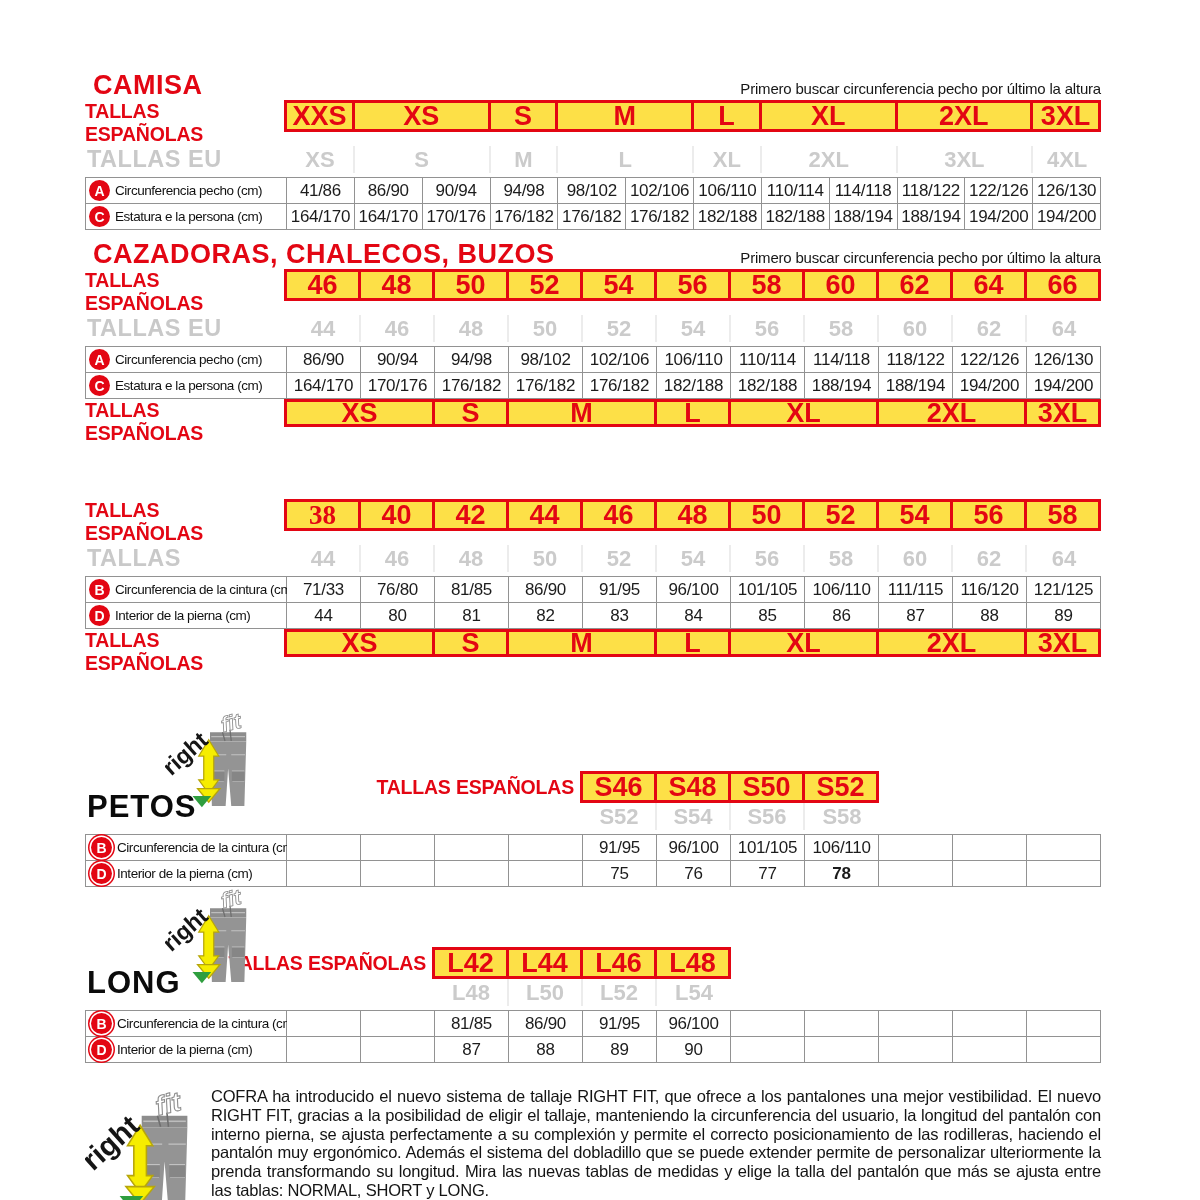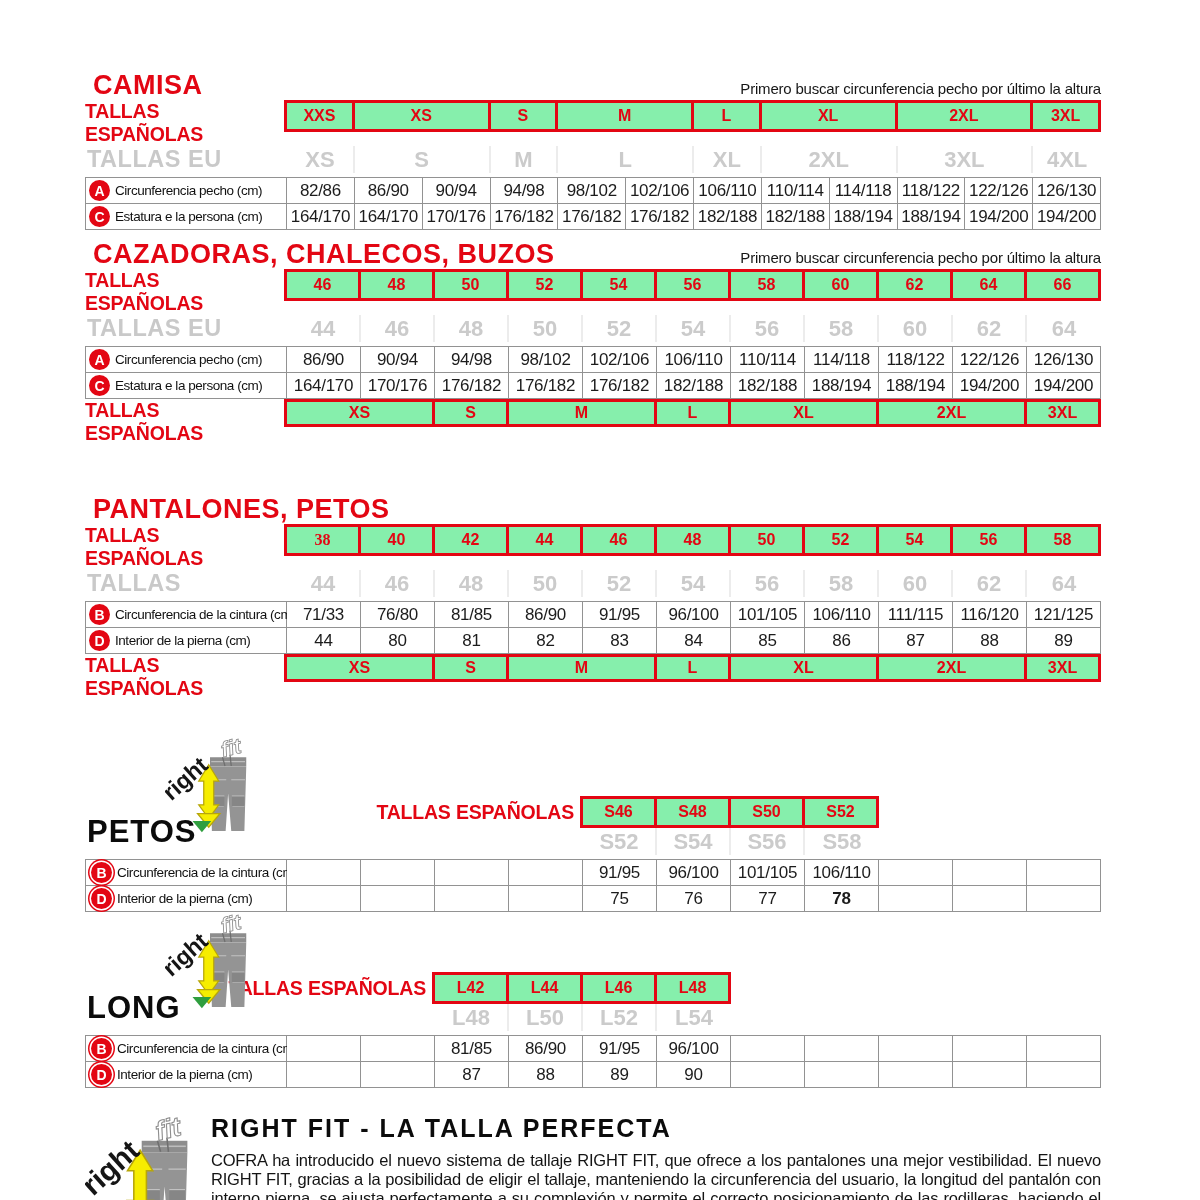--- a/index.html
+++ b/index.html
@@ -6,22 +6,22 @@
   body{width:1200px;height:1200px;font-family:"Liberation Sans",sans-serif;color:#111;overflow:hidden;}
   .page{padding:73px 99px 0 85px;width:1016px;}
 
   
   .title-row{display:flex;justify-content:space-between;align-items:flex-end;margin:0 0 2px 8px;}
   .sec-title{font-size:27px;line-height:25px;font-weight:bold;color:var(--red);letter-spacing:.5px;margin:0;}
   .sec-note{font-size:15px;color:#161616;letter-spacing:-.2px;margin-bottom:1px;}
 
   
   .size-grid{display:grid;width:1016px;}
-  .size-box{border:3px solid var(--red);color:var(--red);font-weight:bold;font-size:16px;
-            display:flex;align-items:center;justify-content:center;height:26px;background:#86efac;
+  .size-box{border:3px solid var(--red);color:var(--red);font-weight:bold;font-size:27px;
+            display:flex;align-items:center;justify-content:center;height:26px;background:#fde047;
             margin-left:-3px;letter-spacing:0;}
   .size-box.bottom{height:22px;}
   .eu-cell{color:#cbcbcb;font-weight:bold;font-size:22px;display:flex;align-items:center;justify-content:center;
            height:27px;border-right:2px solid #ececec;}
   .eu-cell.last{border-right:none;}
   .lab{display:flex;align-items:center;}
   .es-lab{color:var(--red);font-weight:bold;font-size:19.5px;justify-content:flex-end;padding-right:9px;letter-spacing:-.2px;}
   .eu-lab{color:#c9c9c9;font-weight:bold;font-size:23.5px;letter-spacing:.5px;padding-left:2px;}
   .vgap{height:4px;}
   .row-label,.val-cell{border-right:1.4px solid #929292;border-bottom:1.4px solid #929292;
@@ -77,21 +77,21 @@
         <div class="eu-cell" style="grid-area: 2 / 6 / auto / span 2;">L</div>
         <div class="eu-cell" style="grid-area: 2 / 8 / auto / span 1;">XL</div>
         <div class="eu-cell" style="grid-area: 2 / 9 / auto / span 2;">2XL</div>
         <div class="eu-cell" style="grid-area: 2 / 11 / auto / span 2;">3XL</div>
         <div class="eu-cell last" style="grid-area: 2 / 13 / auto / span 1;">4XL</div>
         <div class="vgap" style="grid-area: 3 / 1 / auto / span 13;"></div>
         <div class="row-label bt" style="grid-area: 4 / 1 / auto / span 1;">
           <span class="badge">A</span>
           <span class="rl-text">Circunferencia pecho (cm)</span>
         </div>
-        <div class="val-cell bt" style="grid-area: 4 / 2 / auto / span 1;">82/86</div>
+        <div class="val-cell bt" style="grid-area: 4 / 2 / auto / span 1;">41/86</div>
         <div class="val-cell bt" style="grid-area: 4 / 3 / auto / span 1;">86/90</div>
         <div class="val-cell bt" style="grid-area: 4 / 4 / auto / span 1;">90/94</div>
         <div class="val-cell bt" style="grid-area: 4 / 5 / auto / span 1;">94/98</div>
         <div class="val-cell bt" style="grid-area: 4 / 6 / auto / span 1;">98/102</div>
         <div class="val-cell bt" style="grid-area: 4 / 7 / auto / span 1;">102/106</div>
         <div class="val-cell bt" style="grid-area: 4 / 8 / auto / span 1;">106/110</div>
         <div class="val-cell bt" style="grid-area: 4 / 9 / auto / span 1;">110/114</div>
         <div class="val-cell bt" style="grid-area: 4 / 10 / auto / span 1;">114/118</div>
         <div class="val-cell bt" style="grid-area: 4 / 11 / auto / span 1;">118/122</div>
         <div class="val-cell bt" style="grid-area: 4 / 12 / auto / span 1;">122/126</div>
@@ -182,21 +182,20 @@
         <div class="size-box bottom" style="grid-area: 6 / 5 / auto / span 2;">M</div>
         <div class="size-box bottom" style="grid-area: 6 / 7 / auto / span 1;">L</div>
         <div class="size-box bottom" style="grid-area: 6 / 8 / auto / span 2;">XL</div>
         <div class="size-box bottom" style="grid-area: 6 / 10 / auto / span 2;">2XL</div>
         <div class="size-box bottom" style="grid-area: 6 / 12 / auto / span 1;">3XL</div>
       </div>
   </section>
 
   <section id="sec-pantalones">
     <div class="title-row">
-      <h2 class="sec-title">PANTALONES, PETOS</h2>
     </div>
     <div class="size-grid" id="t-pantalones" style="grid-template-columns: 202px repeat(11, minmax(0px, 1fr));">
         <div class="lab es-lab" style="grid-area: 1 / 1 / auto / span 1;">TALLAS ESPAÑOLAS</div>
         <div class="size-box" style="grid-area: 1 / 2 / auto / span 1; font-family: Liberation Serif, serif;">38</div>
         <div class="size-box" style="grid-area: 1 / 3 / auto / span 1;">40</div>
         <div class="size-box" style="grid-area: 1 / 4 / auto / span 1;">42</div>
         <div class="size-box" style="grid-area: 1 / 5 / auto / span 1;">44</div>
         <div class="size-box" style="grid-area: 1 / 6 / auto / span 1;">46</div>
         <div class="size-box" style="grid-area: 1 / 7 / auto / span 1;">48</div>
         <div class="size-box" style="grid-area: 1 / 8 / auto / span 1;">50</div>
@@ -399,18 +398,17 @@
           </g>
           <g>
             <path d="M70 46 L86 72 H78 V110 H86 L70 132 L54 110 H62 V72 H54 Z" fill="#f6ed00" stroke="#b7a60a" stroke-width="2"></path>
             <path d="M52 124 H88 L70 146 Z" fill="#f6ed00" stroke="#b7a60a" stroke-width="2"></path>
           </g>
           <path d="M44 136 H74 L59 154 Z" fill="#2f9e3f"></path>
           <text x="-4" y="92" transform="rotate(-42 20 80)" font-family="Liberation Sans, sans-serif" font-size="37" font-weight="bold" fill="#151515">right</text>
           <text x="92" y="32" transform="rotate(-14 100 30)" font-family="Liberation Sans, sans-serif" font-size="34" font-weight="bold" font-style="italic" fill="#ffffff" stroke="#8f8f8f" stroke-width="1.4">fit</text>
         </svg></div>
     <div class="rf-text">
-      <div class="rf-heading">RIGHT FIT - LA TALLA PERFECTA</div>
       <div class="rf-body">COFRA ha introducido el nuevo sistema de tallaje RIGHT FIT, que ofrece a los pantalones una mejor vestibilidad. El nuevo RIGHT FIT, gracias a la posibilidad de eligir el tallaje, manteniendo la circunferencia del usuario, la longitud del pantalón con interno pierna, se ajusta perfectamente a su complexión y permite el correcto posicionamiento de las rodilleras, haciendo el pantalón muy ergonómico. Además el sistema del dobladillo que se puede extender permite de personalizar ulteriormente la prenda transformando su longitud. Mira las nuevas tablas de medidas y elige la talla del pantalón que más se ajusta entre las tablas: NORMAL, SHORT y LONG.</div>
     </div>
   </section>
 
 </div>
 
 </body></html>

